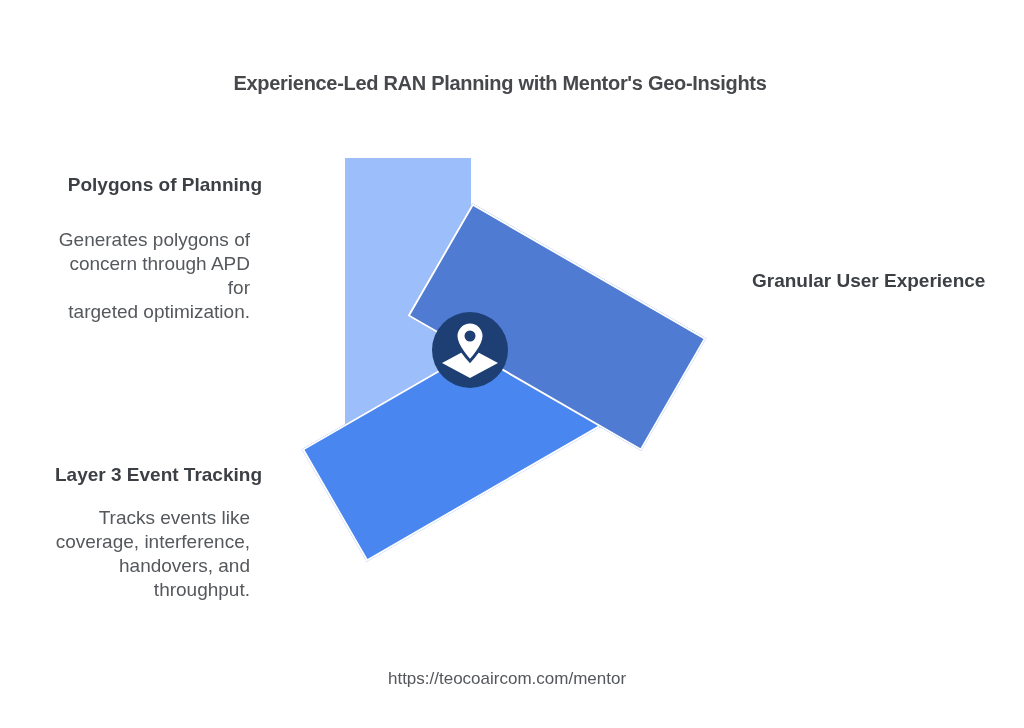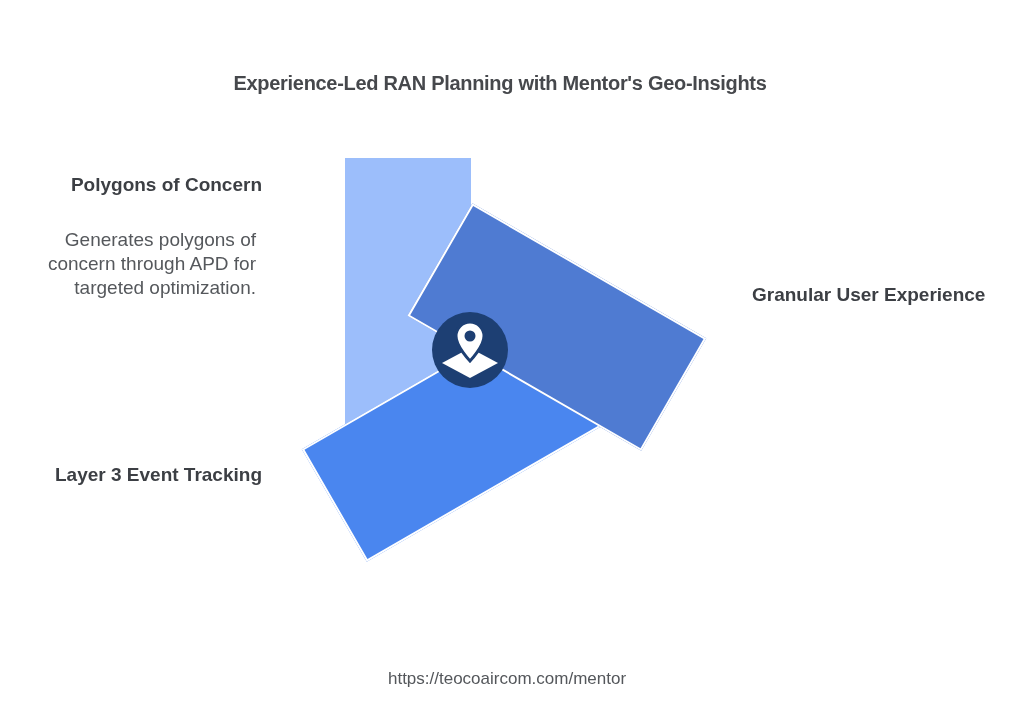--- a/index.html
+++ b/index.html
@@ -47,32 +47,32 @@
   
   .feature { position: absolute; }
   .feature h2 {
     margin: 0;
     font-size: 19px; line-height: 22px;
     font-weight: bold;
     color: #3c3f44;
     white-space: nowrap;
   }
   .feature p {
-    margin: 6px;
+    margin: 12px;
     font-size: 19px; line-height: 24px;
     color: #55585c;
     white-space: pre-line;
   }
   .feature.align-right { text-align: right; }
   .feature.align-left  { text-align: left; }
 
   .feature-polygons { left: 30px;  top: 174px; width: 232px; }
   .feature-polygons h2 { margin-bottom: 32px; }
 
-  .feature-granular { left: 752px; top: 284px; width: 240px; }
+  .feature-granular { left: 752px; top: 270px; width: 240px; }
   .feature-granular h2 { margin-bottom: 30px; }
 
   .feature-layer3   { left: 30px;  top: 464px; width: 232px; }
   .feature-layer3 h2 { margin-bottom: 20px; text-align: right; }
 
   
   .footer-url {
     position: absolute;
     top: 669px; left: 0; width: 1014px;
     text-align: center;
@@ -94,29 +94,33 @@
   <div class="center-icon">
     <svg width="76" height="76" viewBox="0 0 76 76" aria-hidden="true">
       <circle cx="38" cy="38" r="38" fill="#1d3f73"></circle>
       <polygon points="38,36 66,51 38,66 10,51" fill="#ffffff"></polygon>
       <path d="M38,10 a14,14 0 0 1 14,14 c0,10.5 -14,25 -14,25 c0,0 -14,-14.5 -14,-25 a14,14 0 0 1 14,-14 z" fill="#ffffff" stroke="#1d3f73" stroke-width="3"></path>
       <circle cx="38" cy="24" r="5.5" fill="#1d3f73"></circle>
     </svg>
   </div>
 
   <div class="feature feature-polygons align-right">
-    <h2>Polygons of Concern</h2>
+    <h2>Polygons of Planning</h2>
     <p>Generates polygons of
 concern through APD for
 targeted optimization.</p>
   </div>
 
   <div class="feature feature-granular align-left">
     <h2>Granular User Experience</h2>
   </div>
 
   <div class="feature feature-layer3 align-right">
     <h2>Layer 3 Event Tracking</h2>
+    <p>Tracks events like
+coverage, interference,
+handovers, and
+throughput.</p>
   </div>
 
   <div class="footer-url">https://teocoaircom.com/mentor</div>
 
 </div>
 
 </body></html>

